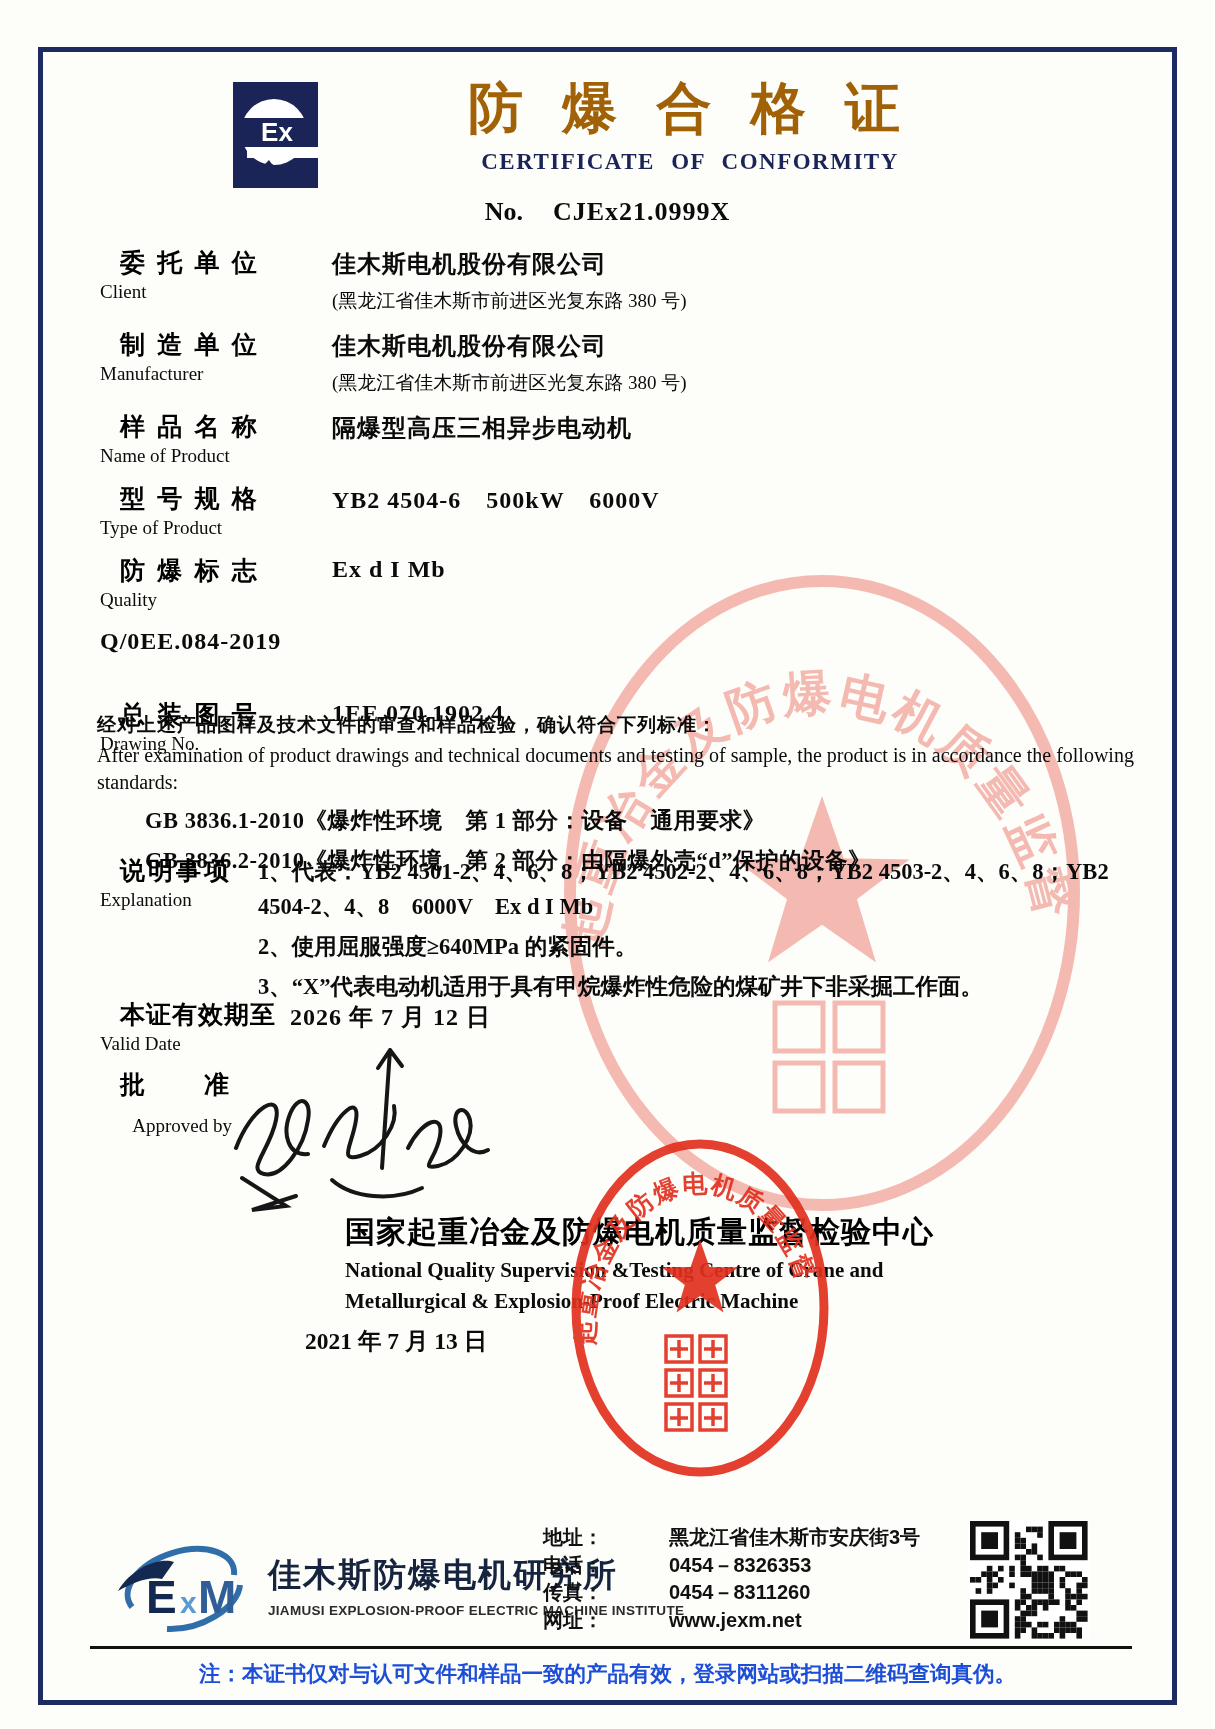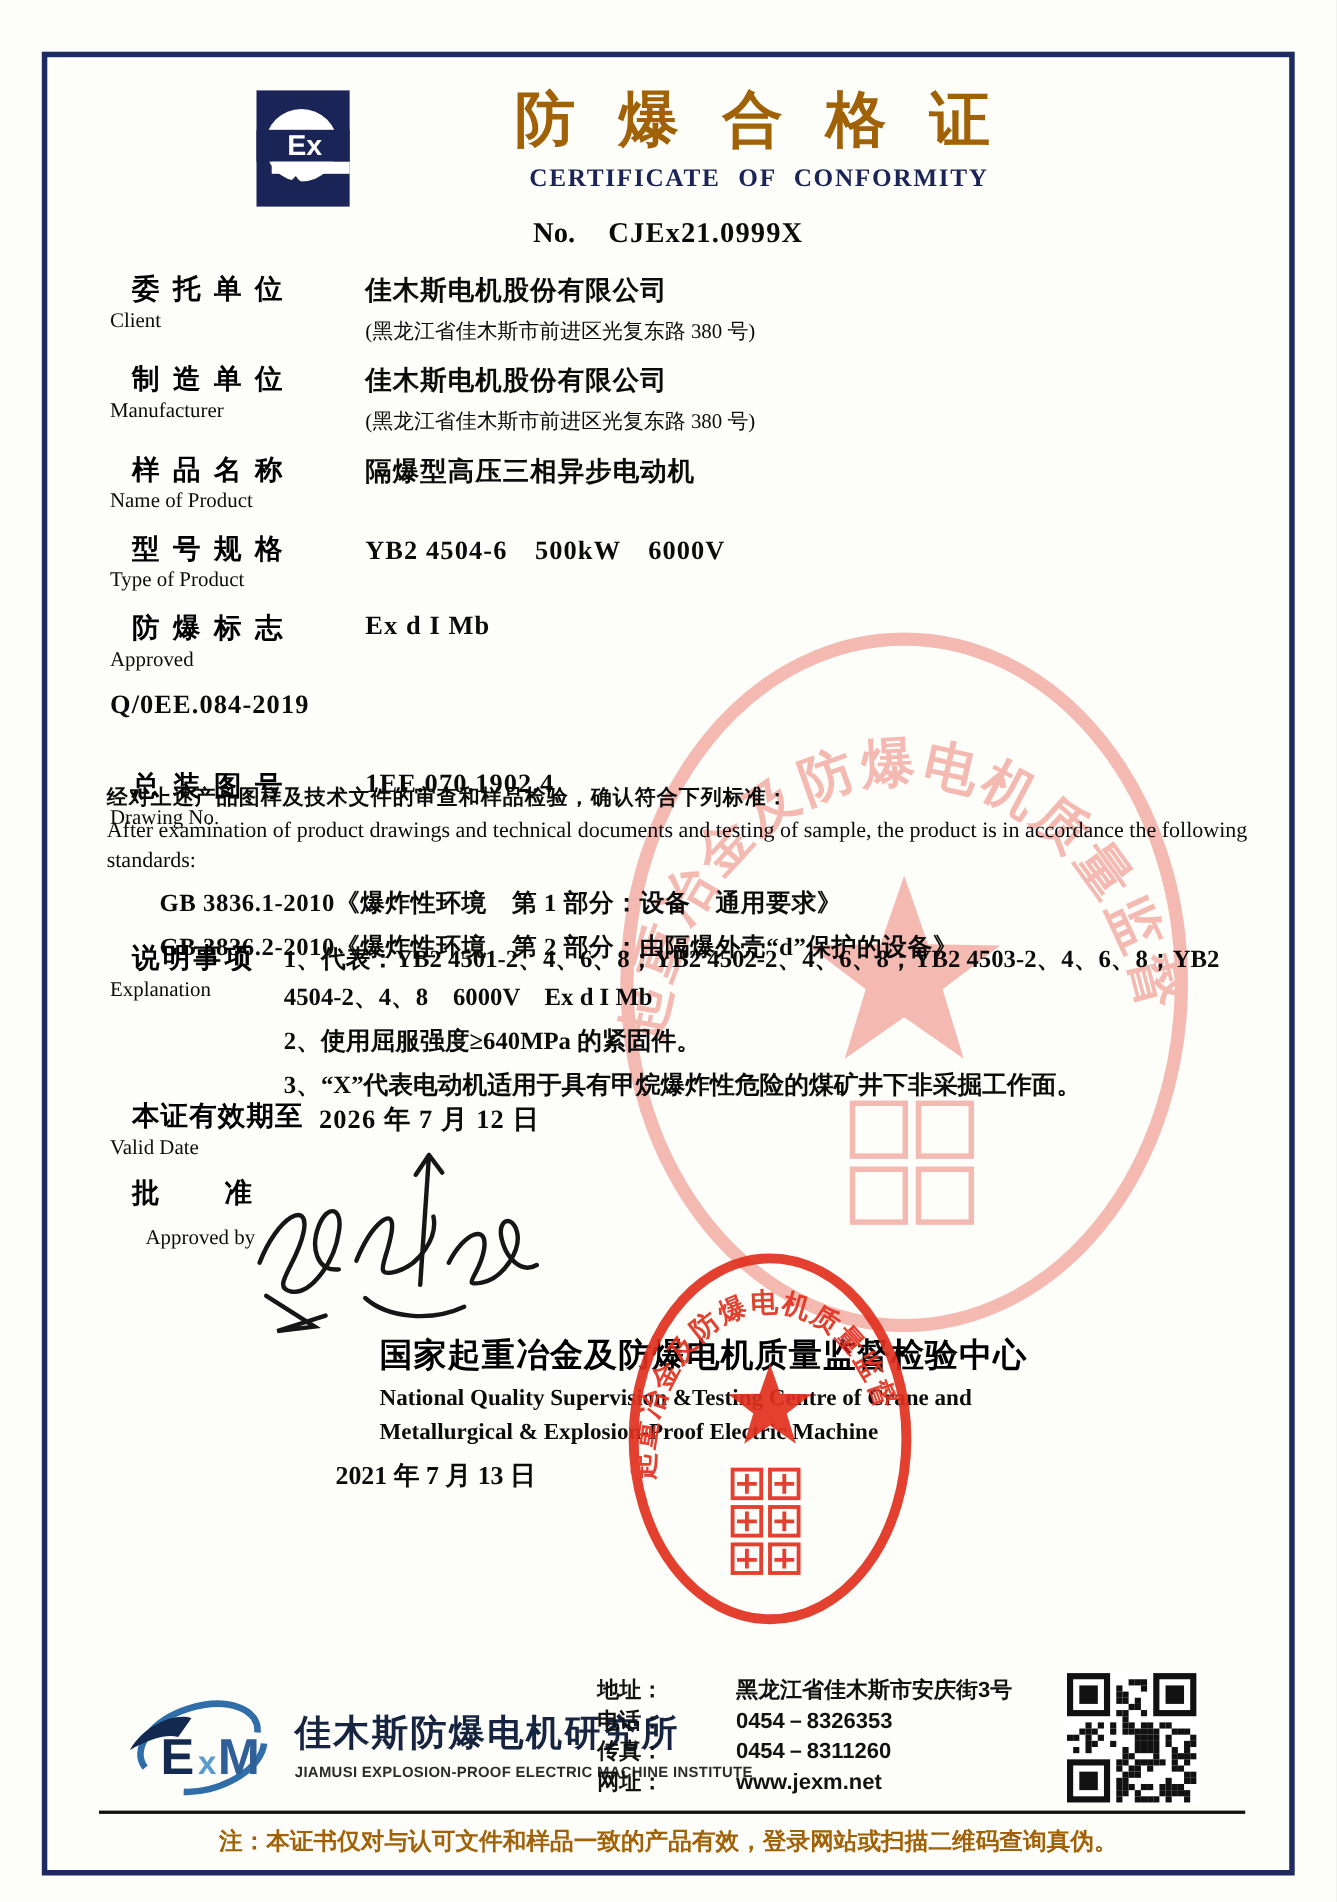--- a/index.html
+++ b/index.html
@@ -51,21 +51,21 @@
   .flogo{position:absolute;left:112px;top:1545px;width:150px;height:100px;}
   .inst{position:absolute;left:268px;top:1553px;}
   .inst-cn{font-family:"Liberation Sans",sans-serif;font-weight:700;font-size:33px;letter-spacing:2px;color:#16243f;}
   .inst-en{font-family:"Liberation Sans",sans-serif;font-weight:700;font-size:13.5px;color:#2b2b2b;margin-top:5px;letter-spacing:0.3px;}
   .contact{position:absolute;left:543px;top:1524px;}
   .c-row{display:flex;font-family:"Liberation Sans",sans-serif;font-weight:700;font-size:20px;line-height:27.5px;color:#111;gap:48px;}
   .c-lab{width:78px;flex:none;}
   .qr{position:absolute;left:968px;top:1521px;width:122px;height:118px;background:#fff;}
   .rule{position:absolute;left:90px;top:1646px;width:1042px;height:3px;background:#111;}
   .footnote{position:absolute;left:0;top:1659px;width:100%;text-align:center;
-            font-family:"Liberation Sans",sans-serif;font-weight:700;font-size:21.5px;color:#a16207;z-index:1;}
+            font-family:"Liberation Sans",sans-serif;font-weight:700;font-size:21.5px;color:#1d4ed8;z-index:1;}
 </style>
 </head>
 <body>
 
 <div class="page">
   <div class="frame"></div>
 
   <svg class="ghost" viewBox="0 0 565 690">
     <ellipse cx="282" cy="345" rx="252" ry="312" fill="none" stroke="#e2301f" stroke-width="12"></ellipse>
     <path id="garc" d="M 58,430 A 224,268 0 1 1 506,430" fill="none"></path>
@@ -134,21 +134,21 @@
           <div class="lbl-cn">型 号 规 格</div>
         <div class="lbl-en">Type of Product</div>
         </div>
       <div class="fv">
           <div class="val">YB2 4504-6　500kW　6000V</div>
         </div>
     </div>
     <div class="frow">
       <div class="fl">
           <div class="lbl-cn">防 爆 标 志</div>
-        <div class="lbl-en">Approved</div>
+        <div class="lbl-en">Quality</div>
         </div>
       <div class="fv">
           <div class="val">Ex d I Mb</div>
         </div>
     </div>
     <div class="frow">
       <div class="fv">
           <div class="val">Q/0EE.084-2019</div>
         </div>
     </div>

